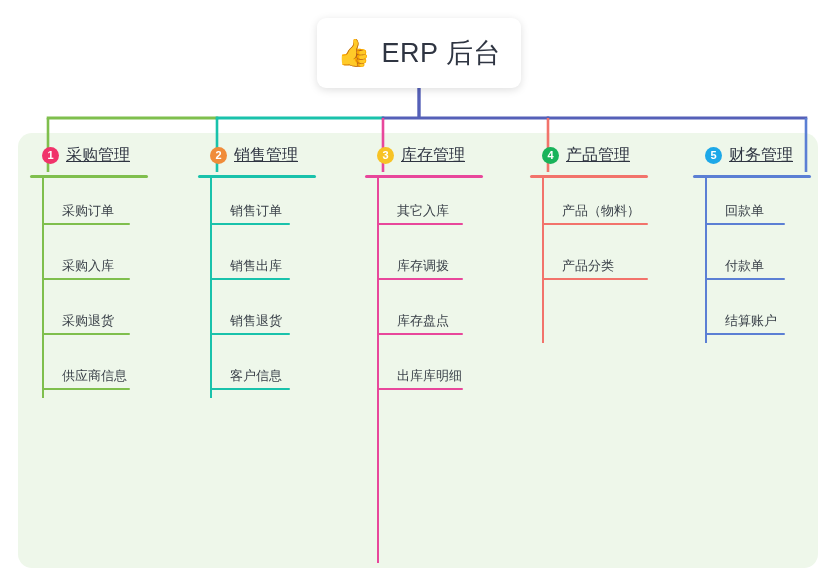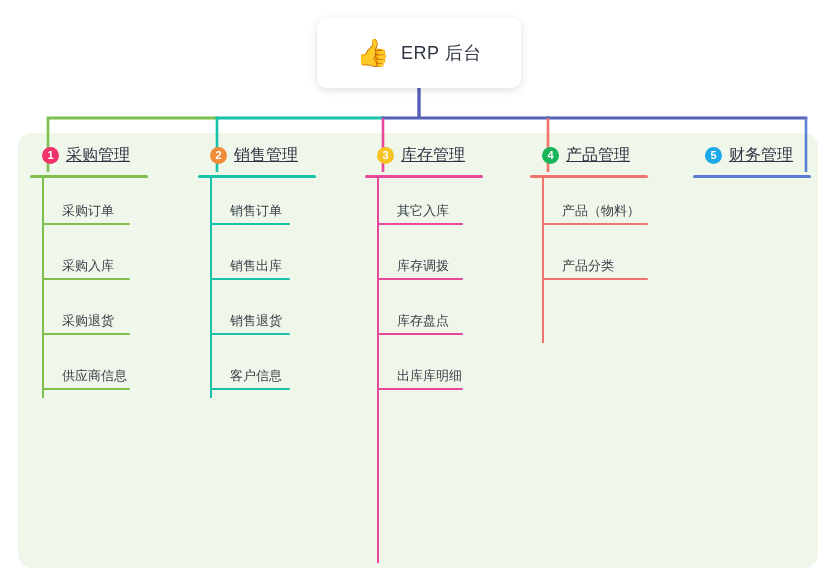--- a/index.html
+++ b/index.html
@@ -29,21 +29,21 @@
     width:204px;height:70px;
     background:#ffffff;
     border-radius:9px;
     box-shadow:0 2px 9px rgba(0,0,0,.13);
     display:flex;align-items:center;justify-content:center;
     gap:11px;
     z-index:5;
   }
   .root-emoji{font-size:27px;line-height:1;}
   .root-title{
-    font-size:18px;color:#2f3542;letter-spacing:.5px;
+    font-size:27px;color:#2f3542;letter-spacing:.5px;
     white-space:nowrap;
   }
 
   
   #wires{position:absolute;left:0;top:0;width:839px;height:588px;}
 
   
   .col{position:absolute;top:143px;}
   .col-head{
     display:flex;align-items:center;gap:7px;
@@ -195,15 +195,30 @@
             <div class="item-rule" style="background: rgb(242, 115, 107); width: 106px;"></div>
           </div>
         </div>
       </div>
       <div class="col" style="left: 693px; width: 140px;">
         <div class="col-head">
           <span class="badge" style="background: rgb(29, 168, 232);">5</span>
           <span class="col-title">财务管理</span>
         </div>
         <div class="head-rule" style="background: rgb(91, 127, 212); width: 118px;"></div>
+        <div class="items">
+          <div class="spine" style="background: rgb(91, 127, 212); height: 165px;"></div>
+          <div class="item">
+            <span class="item-label">回款单</span>
+            <div class="item-rule" style="background: rgb(91, 127, 212); width: 80px;"></div>
+          </div>
+          <div class="item">
+            <span class="item-label">付款单</span>
+            <div class="item-rule" style="background: rgb(91, 127, 212); width: 80px;"></div>
+          </div>
+          <div class="item">
+            <span class="item-label">结算账户</span>
+            <div class="item-rule" style="background: rgb(91, 127, 212); width: 80px;"></div>
+          </div>
+        </div>
       </div>
     </div>
 </div>
 
 </body></html>

